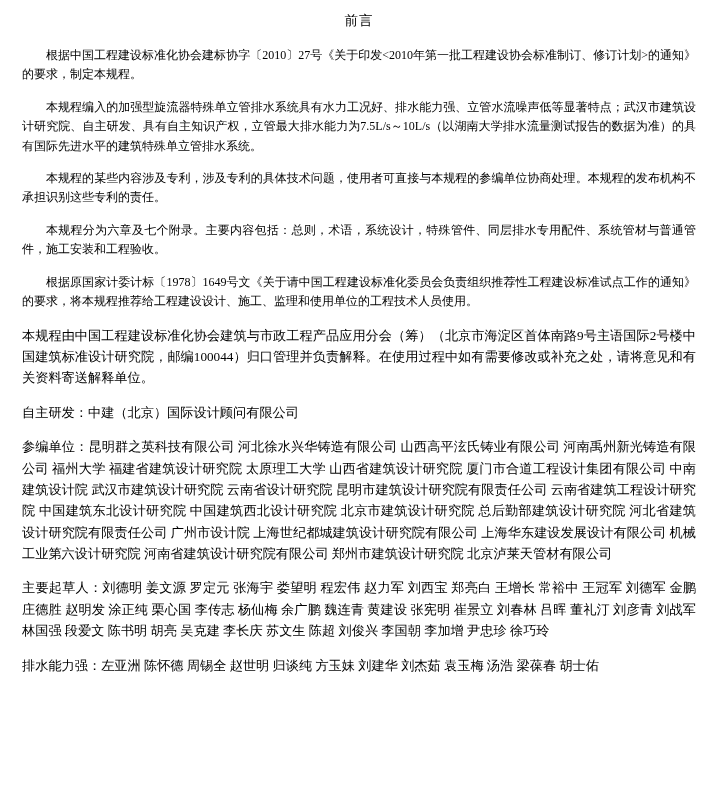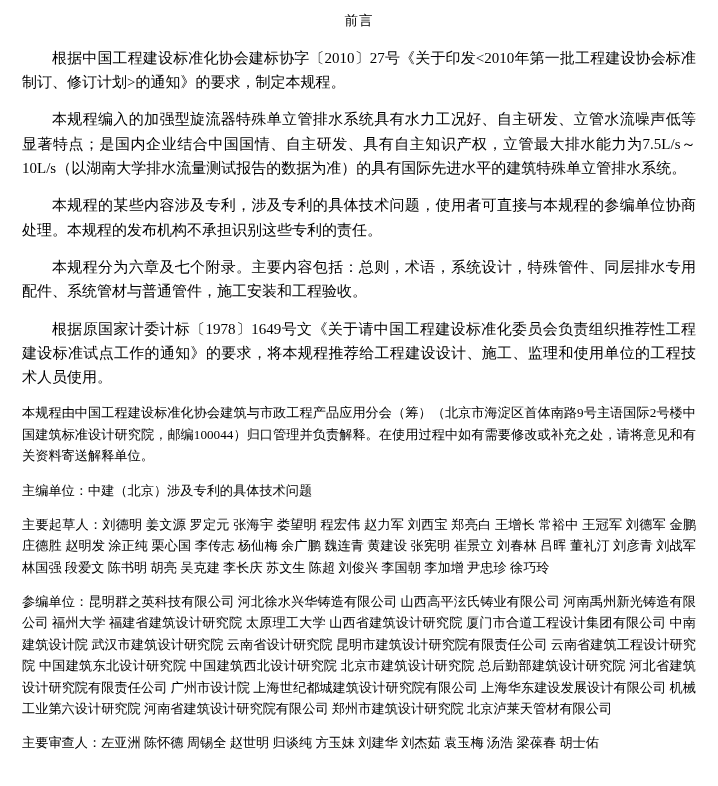--- a/index.html
+++ b/index.html
@@ -25,41 +25,41 @@
     text-align: center;
     font-size: 13.5px;
     margin: 0 0 14px 0;
     letter-spacing: 1px;
   }
   p.para {
     margin: 0 0 13px 0;
     text-align: justify;
     text-justify: inter-ideograph;
     text-indent: 2em;
-    font-size: 15px;
+    font-size: 12px;
     line-height: 1.62;
   }
   p.block {
     margin: 0 0 13px 0;
     text-align: justify;
     text-justify: inter-ideograph;
     text-indent: 0;
     font-size: 13.2px;
     line-height: 1.62;
   }
 </style>
 </head>
 <body>
 
 <div class="page">
   <div class="doc-title">前言</div>
 
   <p class="para">根据中国工程建设标准化协会建标协字〔2010〕27号《关于印发&lt;2010年第一批工程建设协会标准制订、修订计划&gt;的通知》的要求，制定本规程。</p>
-  <p class="para">本规程编入的加强型旋流器特殊单立管排水系统具有水力工况好、自主研发、立管水流噪声低等显著特点；是国内企业结合中国国情、自主研发、具有自主知识产权，立管最大排水能力为7.5L/s～10L/s（以湖南大学排水流量测试报告的数据为准）的具有国际先进水平的建筑特殊单立管排水系统。</p>
+  <p class="para">本规程编入的加强型旋流器特殊单立管排水系统具有水力工况好、排水能力强、立管水流噪声低等显著特点；武汉市建筑设计研究院、自主研发、具有自主知识产权，立管最大排水能力为7.5L/s～10L/s（以湖南大学排水流量测试报告的数据为准）的具有国际先进水平的建筑特殊单立管排水系统。</p>
   <p class="para">本规程的某些内容涉及专利，涉及专利的具体技术问题，使用者可直接与本规程的参编单位协商处理。本规程的发布机构不承担识别这些专利的责任。</p>
   <p class="para">本规程分为六章及七个附录。主要内容包括：总则，术语，系统设计，特殊管件、同层排水专用配件、系统管材与普通管件，施工安装和工程验收。</p>
   <p class="para">根据原国家计委计标〔1978〕1649号文《关于请中国工程建设标准化委员会负责组织推荐性工程建设标准试点工作的通知》的要求，将本规程推荐给工程建设设计、施工、监理和使用单位的工程技术人员使用。</p>
   <p class="block">本规程由中国工程建设标准化协会建筑与市政工程产品应用分会（筹）（北京市海淀区首体南路9号主语国际2号楼中国建筑标准设计研究院，邮编100044）归口管理并负责解释。在使用过程中如有需要修改或补充之处，请将意见和有关资料寄送解释单位。</p>
-  <p class="block">主编单位：中建（北京）涉及专利的具体技术问题</p>
+  <p class="block">自主研发：中建（北京）国际设计顾问有限公司</p>
+  <p class="block">参编单位：昆明群之英科技有限公司 河北徐水兴华铸造有限公司 山西高平泫氏铸业有限公司 河南禹州新光铸造有限公司 福州大学 福建省建筑设计研究院 太原理工大学 山西省建筑设计研究院 厦门市合道工程设计集团有限公司 中南建筑设计院 武汉市建筑设计研究院 云南省设计研究院 昆明市建筑设计研究院有限责任公司 云南省建筑工程设计研究院 中国建筑东北设计研究院 中国建筑西北设计研究院 北京市建筑设计研究院 总后勤部建筑设计研究院 河北省建筑设计研究院有限责任公司 广州市设计院 上海世纪都城建筑设计研究院有限公司 上海华东建设发展设计有限公司 机械工业第六设计研究院 河南省建筑设计研究院有限公司 郑州市建筑设计研究院 北京泸莱天管材有限公司</p>
   <p class="block">主要起草人：刘德明 姜文源 罗定元 张海宇 娄望明 程宏伟 赵力军 刘西宝 郑亮白 王增长 常裕中 王冠军 刘德军 金鹏 庄德胜 赵明发 涂正纯 栗心国 李传志 杨仙梅 余广鹏 魏连青 黄建设 张宪明 崔景立 刘春林 吕晖 董礼汀 刘彦青 刘战军 林国强 段爱文 陈书明 胡亮 吴克建 李长庆 苏文生 陈超 刘俊兴 李国朝 李加增 尹忠珍 徐巧玲</p>
-  <p class="block">参编单位：昆明群之英科技有限公司 河北徐水兴华铸造有限公司 山西高平泫氏铸业有限公司 河南禹州新光铸造有限公司 福州大学 福建省建筑设计研究院 太原理工大学 山西省建筑设计研究院 厦门市合道工程设计集团有限公司 中南建筑设计院 武汉市建筑设计研究院 云南省设计研究院 昆明市建筑设计研究院有限责任公司 云南省建筑工程设计研究院 中国建筑东北设计研究院 中国建筑西北设计研究院 北京市建筑设计研究院 总后勤部建筑设计研究院 河北省建筑设计研究院有限责任公司 广州市设计院 上海世纪都城建筑设计研究院有限公司 上海华东建设发展设计有限公司 机械工业第六设计研究院 河南省建筑设计研究院有限公司 郑州市建筑设计研究院 北京泸莱天管材有限公司</p>
-  <p class="block">主要审查人：左亚洲 陈怀德 周锡全 赵世明 归谈纯 方玉妹 刘建华 刘杰茹 袁玉梅 汤浩 梁葆春 胡士佑</p>
+  <p class="block">排水能力强：左亚洲 陈怀德 周锡全 赵世明 归谈纯 方玉妹 刘建华 刘杰茹 袁玉梅 汤浩 梁葆春 胡士佑</p>
 </div>
 
 </body></html>

